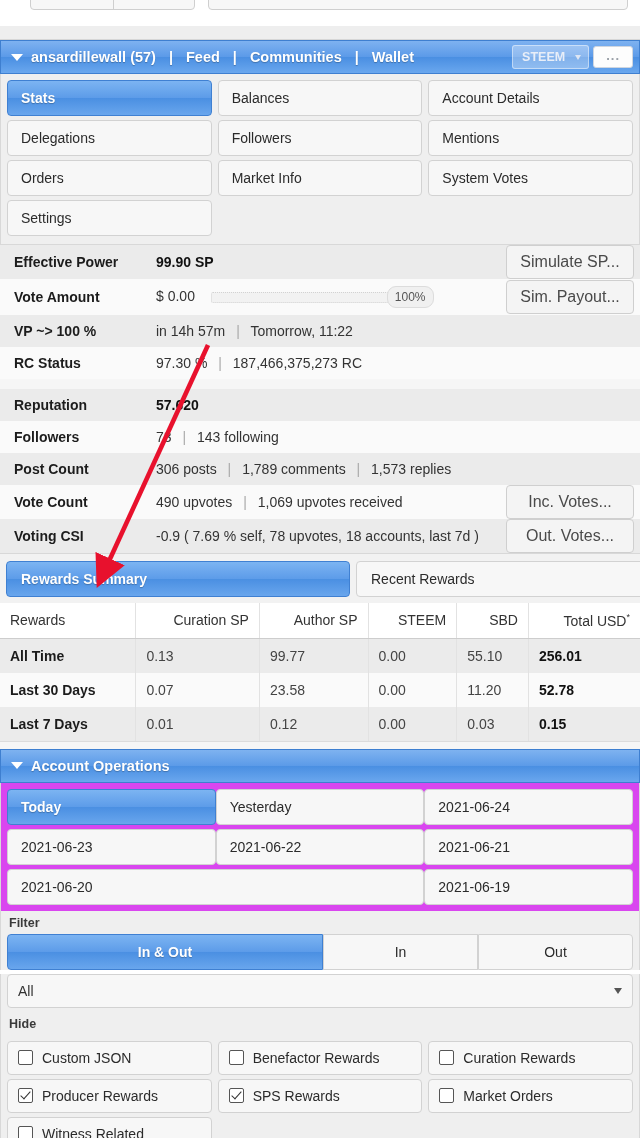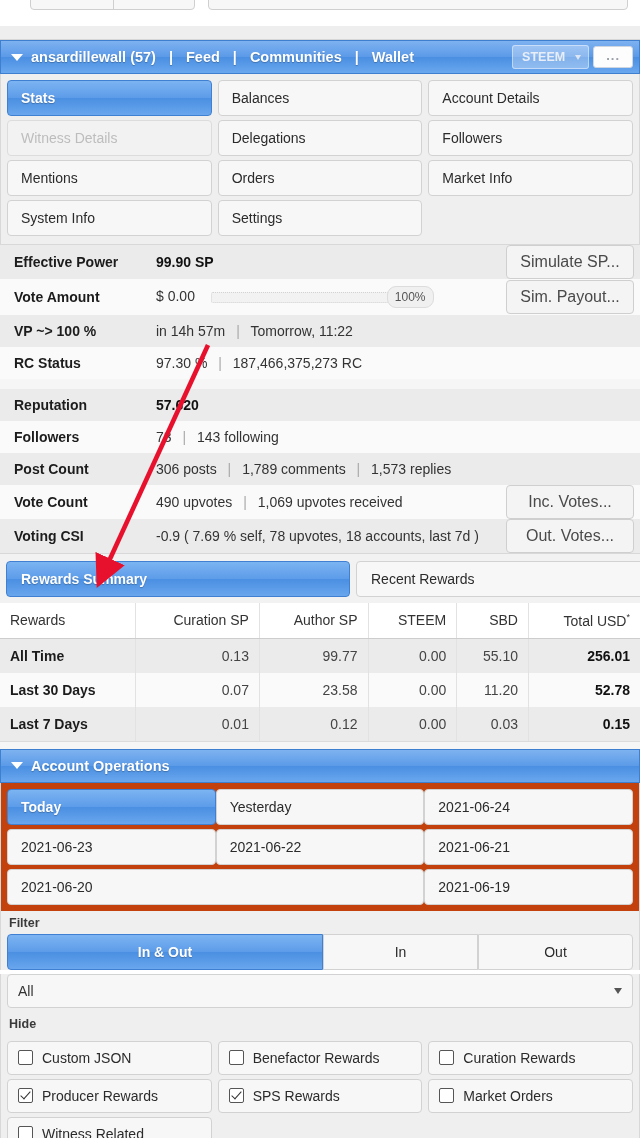--- a/index.html
+++ b/index.html
@@ -131,31 +131,31 @@
   }
   table.rewards { width:100%; border-collapse:collapse; }
   table.rewards th, table.rewards td {
     padding: 9px 10px; font-size:14px; border-right:1px solid #e2e2e2;
   }
   table.rewards th {
     font-weight:normal; color:#333; text-align:right;
     border-bottom:1px solid #cdcdcd; background:#fff;
   }
   table.rewards th.first { text-align:left; }
-  table.rewards td { text-align:right; color:#444; }
+  table.rewards td { color:#444; }
   table.rewards td.first { text-align:left; font-weight:bold; color:#1c1c1c; }
   table.rewards td.total { font-weight:bold; color:#111; }
   table.rewards tr.shade td { background:#ebebeb; }
   table.rewards tr.plain td { background:#fafafa; }
   table.rewards th:last-child, table.rewards td:last-child { border-right:none; }
   .sup { font-size:9px; vertical-align:super; }
   .rew-bottom { height:8px; background:#f6f6f6; border-top:1px solid #dcdcdc; }
   .datesgrid {
     display:grid; grid-template-columns: 1fr 1fr 1fr; gap:4px 0;
-    padding:6px; background:#c2410c;
+    padding:6px; background:#d946ef;
     border-left:1px solid #d8d8d8; border-right:1px solid #d8d8d8;
   }
   .datebtn {
     background:#f7f7f7; border:1px solid #d2d2d2; border-radius:4px;
     padding:9px 13px; font-size:14px; color:#2b2b2b;
   }
   .datebtn.active {
     background: linear-gradient(to bottom,#7cb4f2 0%,#5d9ce9 49%,#4a8fe2 50%,#69a6ed 100%);
     border-color:#3f80d2; color:#fff; font-weight:bold;
     text-shadow:0 1px 1px rgba(0,0,0,.25);
@@ -245,27 +245,26 @@
         <span class="tri"></span>
       </div>
       <div class="dots-btn">...</div>
     </div>
   </div>
 
   <div class="navgrid">
     <div class="navbtn active">Stats</div>
     <div class="navbtn">Balances</div>
     <div class="navbtn">Account Details</div>
-    <div class="navbtn disabled">Witness Details</div>
     <div class="navbtn">Delegations</div>
     <div class="navbtn">Followers</div>
     <div class="navbtn">Mentions</div>
     <div class="navbtn">Orders</div>
     <div class="navbtn">Market Info</div>
-    <div class="navbtn">System Info</div>
+    <div class="navbtn">System Votes</div>
     <div class="navbtn">Settings</div>
     <div class="navbtn empty"></div>
   </div>
 
   <div class="stats">
 
     <div class="srow shade">
       <div class="slabel">Effective Power</div>
       <div class="sval"><b>99.90 SP</b></div>
       <div class="sbtn-wrap">

